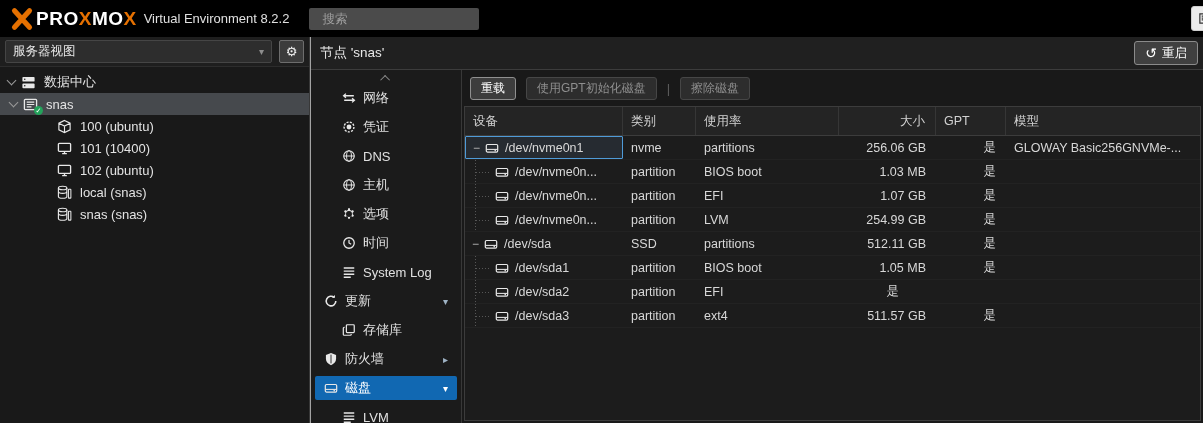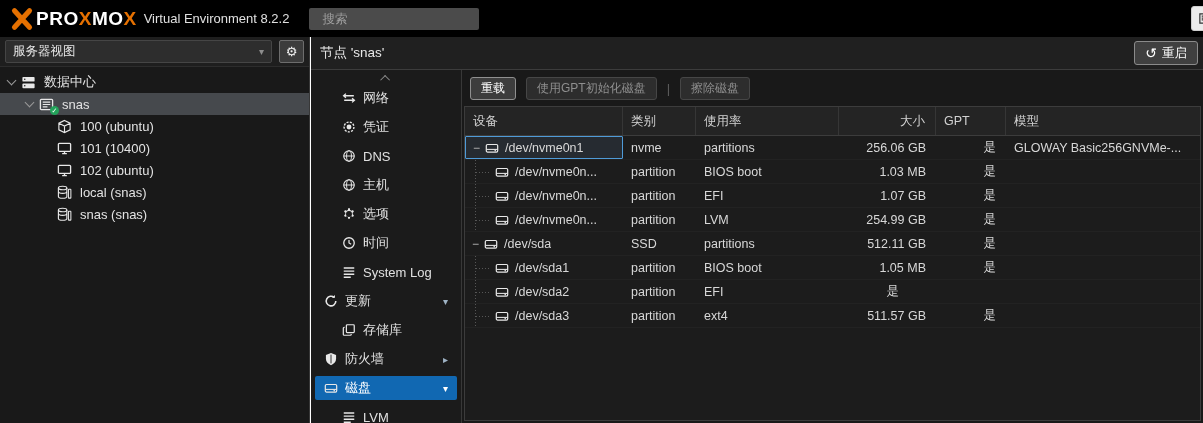--- a/index.html
+++ b/index.html
@@ -1,18 +1,18 @@
 <!DOCTYPE html>
 <html><head>
 <meta charset="utf-8">
 <style>
   * { margin:0; padding:0; box-sizing:border-box; }
   html,body { background:#000; }
   body { font-family:"Liberation Sans","DejaVu Sans",sans-serif; }
-  .app { position:relative; width:1203px; height:423px; background:#ffffff; overflow:hidden; color:#d8d8d8; }
+  .app { position:relative; width:1203px; height:423px; background:#a3a3a3; overflow:hidden; color:#d8d8d8; }
 
   
   .topbar { position:absolute; left:0; top:0; width:100%; height:37px; background:#000; display:flex; align-items:center; padding-left:10px; }
   .logo { display:flex; align-items:center; }
   .logo .mark { width:24px; height:24px; margin-right:2px; }
   .logo .word { font-size:19px; font-weight:bold; letter-spacing:.5px; color:#fff; }
   .logo .word .ox { color:#e57000; }
   .version { color:#e0e0e0; font-size:13px; margin-left:7px; }
   .search { margin-left:20px; width:170px; height:22px; background:#4b4b4b; border:none; border-radius:2px; color:#ddd; font-size:12.5px; padding:0 13px; outline:none; }
   .search::placeholder { color:#9f9f9f; }
@@ -21,21 +21,21 @@
 
   
   .sidebar { position:absolute; left:0; top:37px; bottom:0; width:310px; background:#191919; border-right:1px solid #383838; }
   .side-head { height:30px; display:flex; align-items:center; gap:7px; padding:0 5px; background:#1e1e1e; border-bottom:1px solid #2c2c2c; }
   .combo { flex:1; height:23px; background:#2d2d2d; border:1px solid #454545; border-radius:2px; display:flex; align-items:center; padding:0 7px; font-size:12.5px; color:#e6e6e6; }
   .combo .car { margin-left:auto; color:#8d8d8d; font-size:10px; }
   .gearbtn { width:25px; height:23px; background:#3c3c3c; border:1px solid #6d6d6d; border-radius:2px; color:#f0f0f0; display:flex; align-items:center; justify-content:center; font-size:13px; }
   .tree { padding-top:4px; }
   .tree-row { height:22px; display:flex; align-items:center; font-size:13px; color:#e3e3e3; cursor:default; }
   .tree-row.sel { background:#46494d; }
-  .tree-row.lvl0 { padding-left:6px; } .tree-row.lvl1 { padding-left:24px; } .tree-row.lvl2 { padding-left:42px; }
+  .tree-row.lvl0 { padding-left:6px; } .tree-row.lvl1 { padding-left:8px; } .tree-row.lvl2 { padding-left:42px; }
   .twisty { width:14px; height:12px; position:relative; flex:none; }
   .twisty::before { content:""; position:absolute; left:2px; top:1px; width:6px; height:6px; border-left:1.5px solid #9a9a9a; border-bottom:1.5px solid #9a9a9a; transform:rotate(-45deg); }
   .twisty.hidden::before { display:none; }
   .ico-wrap { position:relative; width:17px; height:16px; flex:none; margin-right:7px; display:flex; align-items:center; justify-content:center; }
   .ico { display:inline-flex; align-items:center; justify-content:center; color:#e8e8e8; }
   .ico svg { width:15px; height:15px; }
   .okdot { position:absolute; right:-4px; bottom:-3px; width:9px; height:9px; border-radius:50%; background:#23a25a; color:#fff; font-size:7px; line-height:9px; text-align:center; }
 
   
   .rightregion { position:absolute; left:311px; top:37px; right:0; bottom:0; }

